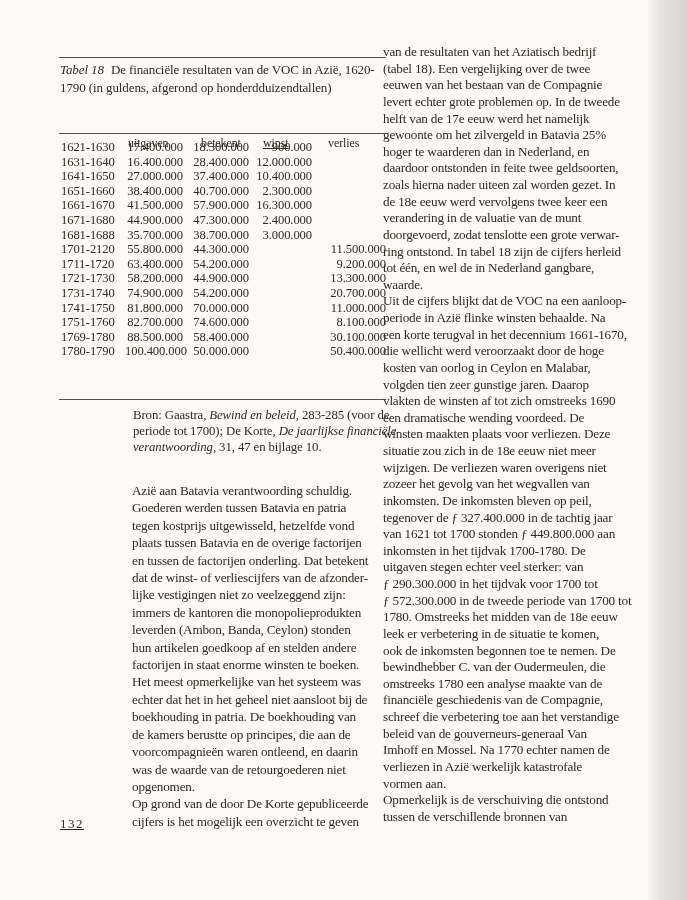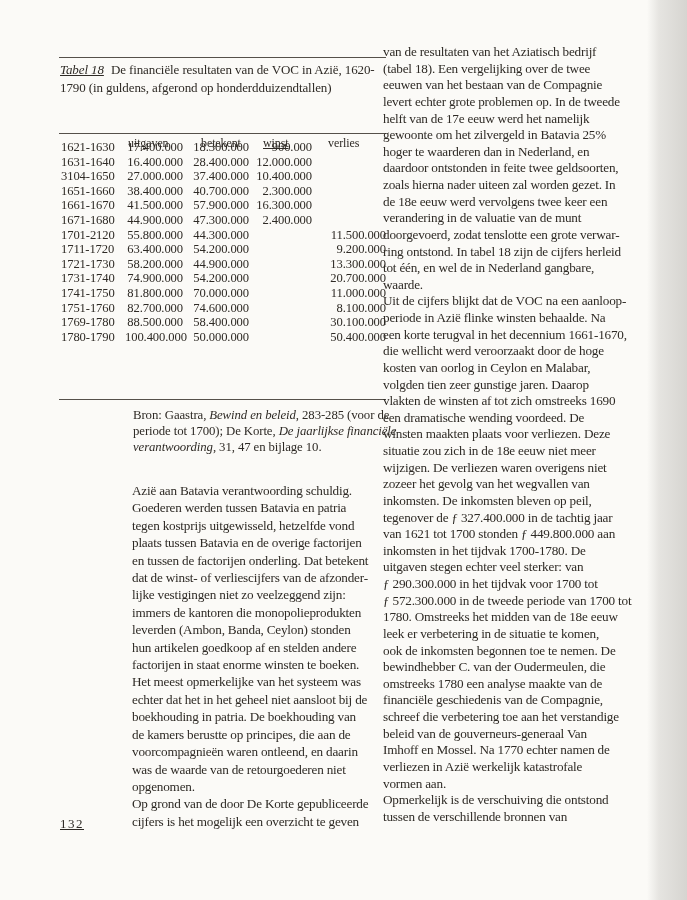--- a/index.html
+++ b/index.html
@@ -19,21 +19,21 @@
   }
   .rule { position:absolute; height:1px; background:#55504a; }
   .rule-top    { left:59px;  top:57px;  width:327px; }
   .rule-header { left:59px;  top:133px; width:327px; }
   .rule-bottom { left:59px;  top:399px; width:327px; }
 
   .caption {
     position:absolute; left:60px; top:61px; width:332px;
     font-size:13px; line-height:17.5px; letter-spacing:-0.1px;
   }
-  .caption .cap-label { font-style:italic; margin-right:7px;text-decoration:underline; }
+  .caption .cap-label { font-style:italic; margin-right:7px; }
 
   .theader { position:absolute; top:96px; font-size:12px; letter-spacing:-0.1px;margin-top:40px; }
   .th-uitgaven  { left:128px; }
   .th-inkomsten { left:201px; }
   .th-winst     { left:263px;text-decoration:underline; }
   .th-verlies   { left:328px; }
 
   .tbody { position:absolute; left:61px; top:140px; font-size:12.6px; letter-spacing:-0.1px; }
   .trow  { display:grid; grid-template-columns:64px 58px 66px 63px 74px; line-height:14.6px; }
   .tcell.num { text-align:right; }
@@ -83,21 +83,21 @@
         <div class="tcell num"></div>
       </div>
       <div class="trow">
         <div class="tcell per">1631-1640</div>
         <div class="tcell num">16.400.000</div>
         <div class="tcell num">28.400.000</div>
         <div class="tcell num">12.000.000</div>
         <div class="tcell num"></div>
       </div>
       <div class="trow">
-        <div class="tcell per">3104-1650</div>
+        <div class="tcell per">1641-1650</div>
         <div class="tcell num">27.000.000</div>
         <div class="tcell num">37.400.000</div>
         <div class="tcell num">10.400.000</div>
         <div class="tcell num"></div>
       </div>
       <div class="trow">
         <div class="tcell per">1651-1660</div>
         <div class="tcell num">38.400.000</div>
         <div class="tcell num">40.700.000</div>
         <div class="tcell num">2.300.000</div>
@@ -108,20 +108,27 @@
         <div class="tcell num">41.500.000</div>
         <div class="tcell num">57.900.000</div>
         <div class="tcell num">16.300.000</div>
         <div class="tcell num"></div>
       </div>
       <div class="trow">
         <div class="tcell per">1671-1680</div>
         <div class="tcell num">44.900.000</div>
         <div class="tcell num">47.300.000</div>
         <div class="tcell num">2.400.000</div>
+        <div class="tcell num"></div>
+      </div>
+      <div class="trow">
+        <div class="tcell per">1681-1688</div>
+        <div class="tcell num">35.700.000</div>
+        <div class="tcell num">38.700.000</div>
+        <div class="tcell num">3.000.000</div>
         <div class="tcell num"></div>
       </div>
       <div class="trow">
         <div class="tcell per">1701-2120</div>
         <div class="tcell num">55.800.000</div>
         <div class="tcell num">44.300.000</div>
         <div class="tcell num"></div>
         <div class="tcell num">11.500.000</div>
       </div>
       <div class="trow">

